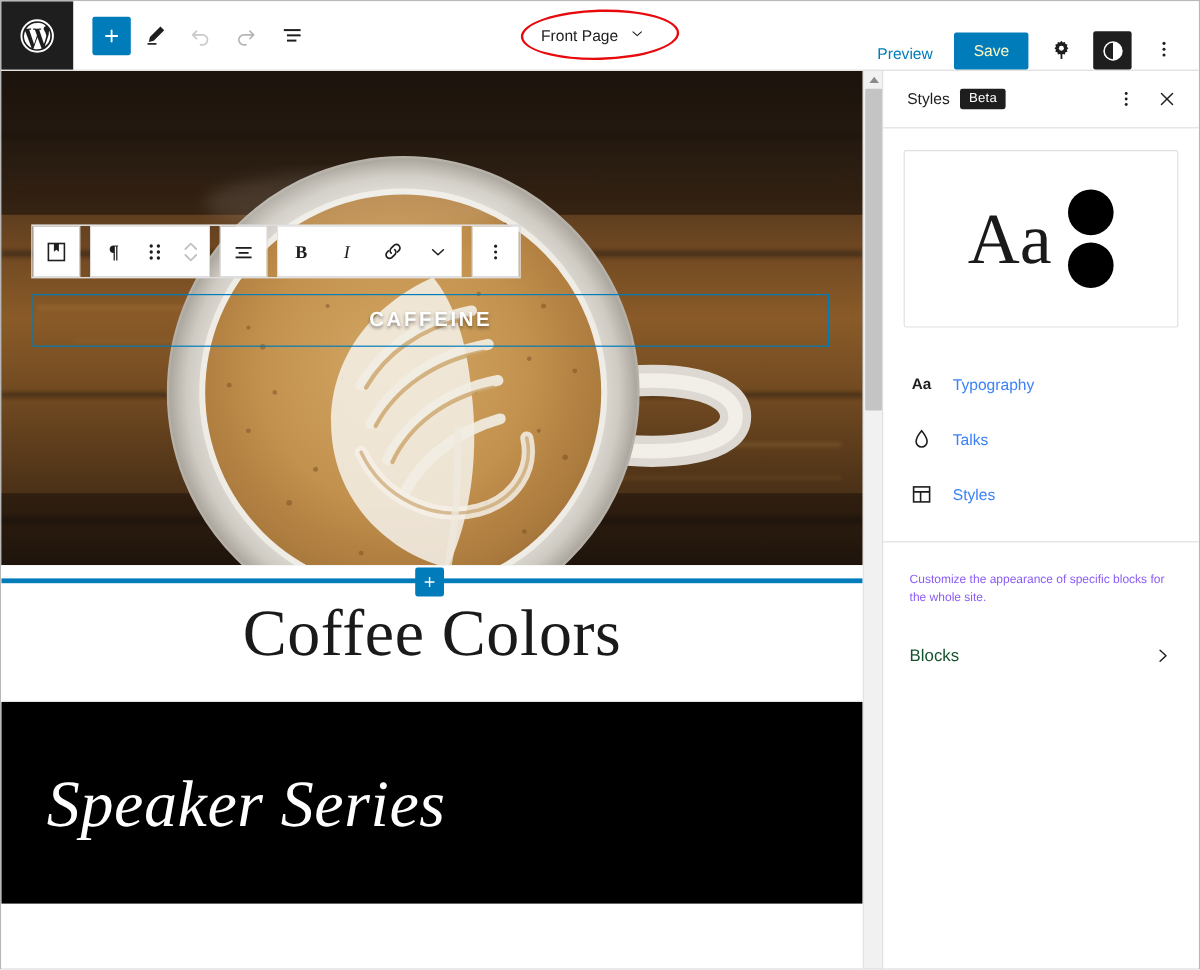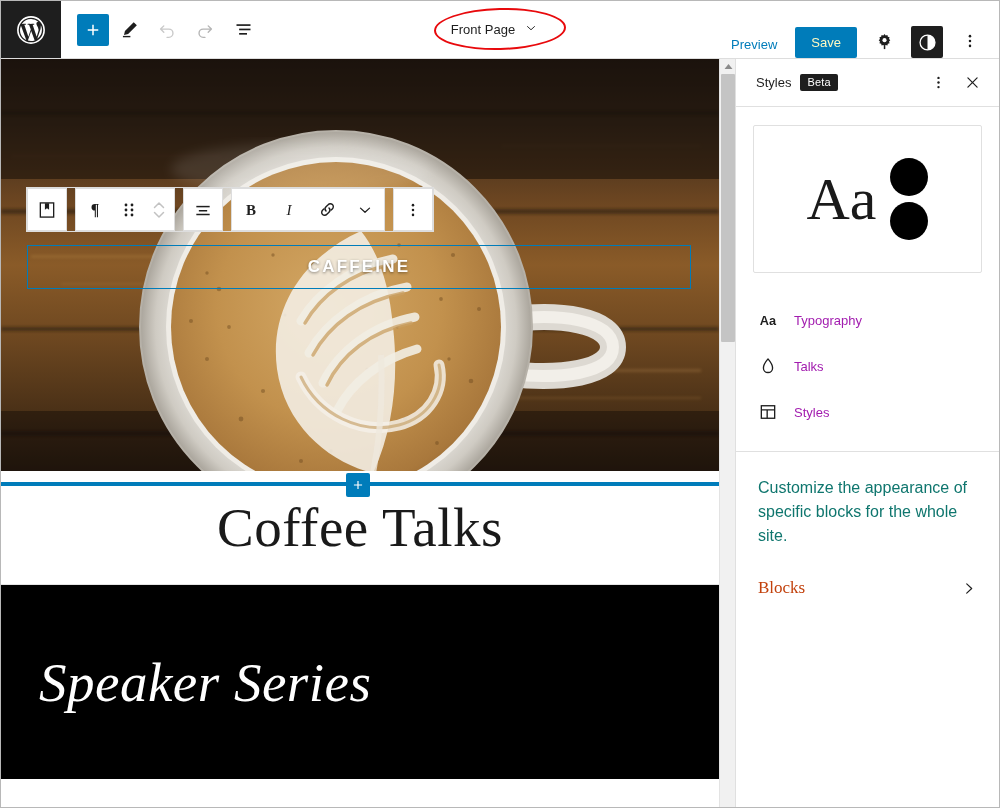--- a/index.html
+++ b/index.html
@@ -202,21 +202,21 @@
     color: #fff;
     border: none;
     display: flex; align-items: center; justify-content: center;
     cursor: pointer; z-index: 26;
     border-radius: 2px;
   }
 
   
   .black-section {
     position: relative;
-    width: 718px; height: 194px;
+    width: 718px; height: 168px;
     background: #000;
     display: flex; align-items: center;
   }
   .speaker-text {
     font-family: "Liberation Serif", serif;
     font-style: italic;
     font-weight: 400;
     font-size: 55px;
     color: #fff;
     margin-left: 38px;
@@ -305,40 +305,40 @@
     height: 46px;
     padding: 0 14px;
     cursor: pointer;
     gap: 14px;
   }
   .menu-icon {
     width: 24px; height: 24px;
     display: flex; align-items: center; justify-content: center;
     color: #1e1e1e; flex: none;
   }
-  .menu-label { font-size: 13px; color: #a21caf; }
+  .menu-label { font-size: 13px; color: #3b82f6; }
 
   .sb-divider {
     height: 1px; background: #e0e0e0;
     margin: 16px 0 0 0;
   }
   .blocks-desc {
-    font-size: 16px;
+    font-size: 10px;
     line-height: 1.5;
-    color: #0f766e;
+    color: #8b5cf6;
     padding: 24px 22px 0 22px;
   }
   .blocks-row {
     display: flex; align-items: center;
     margin: 18px 12px 0 12px;
     height: 44px;
     padding: 0 10px;
     cursor: pointer;
   }
-  .blocks-row-label { font-size: 17px; color: #c2410c; font-family: Liberation Serif, serif; }
+  .blocks-row-label { font-size: 14px; color: #14532d; }
   .blocks-row-chev { margin-left: auto; color: #1e1e1e; display:flex; }
 </style>
 </head>
 <body>
 
 <div class="app">
 
   <div class="topbar">
 
     <div class="wp-logo-box">
@@ -624,21 +624,21 @@
       </div>
     </div>
 
     <div class="heading-section">
       <div class="inserter-line"></div>
       <button class="inserter-plus">
         <svg width="14" height="14" viewBox="0 0 24 24" aria-hidden="true">
           <path d="M11 5h2v6h6v2h-6v6h-2v-6H5v-2h6V5z" fill="currentColor"></path>
         </svg>
       </button>
-      <span class="heading-text">Coffee Talks</span>
+      <span class="heading-text">Coffee Colors</span>
     </div>
 
     <div class="black-section">
       <span class="speaker-text">Speaker Series</span>
     </div>
   </div>
 
   <div class="scrollbar">
     <div class="sb-arrow">
       <svg width="9" height="7" viewBox="0 0 10 7" aria-hidden="true">

